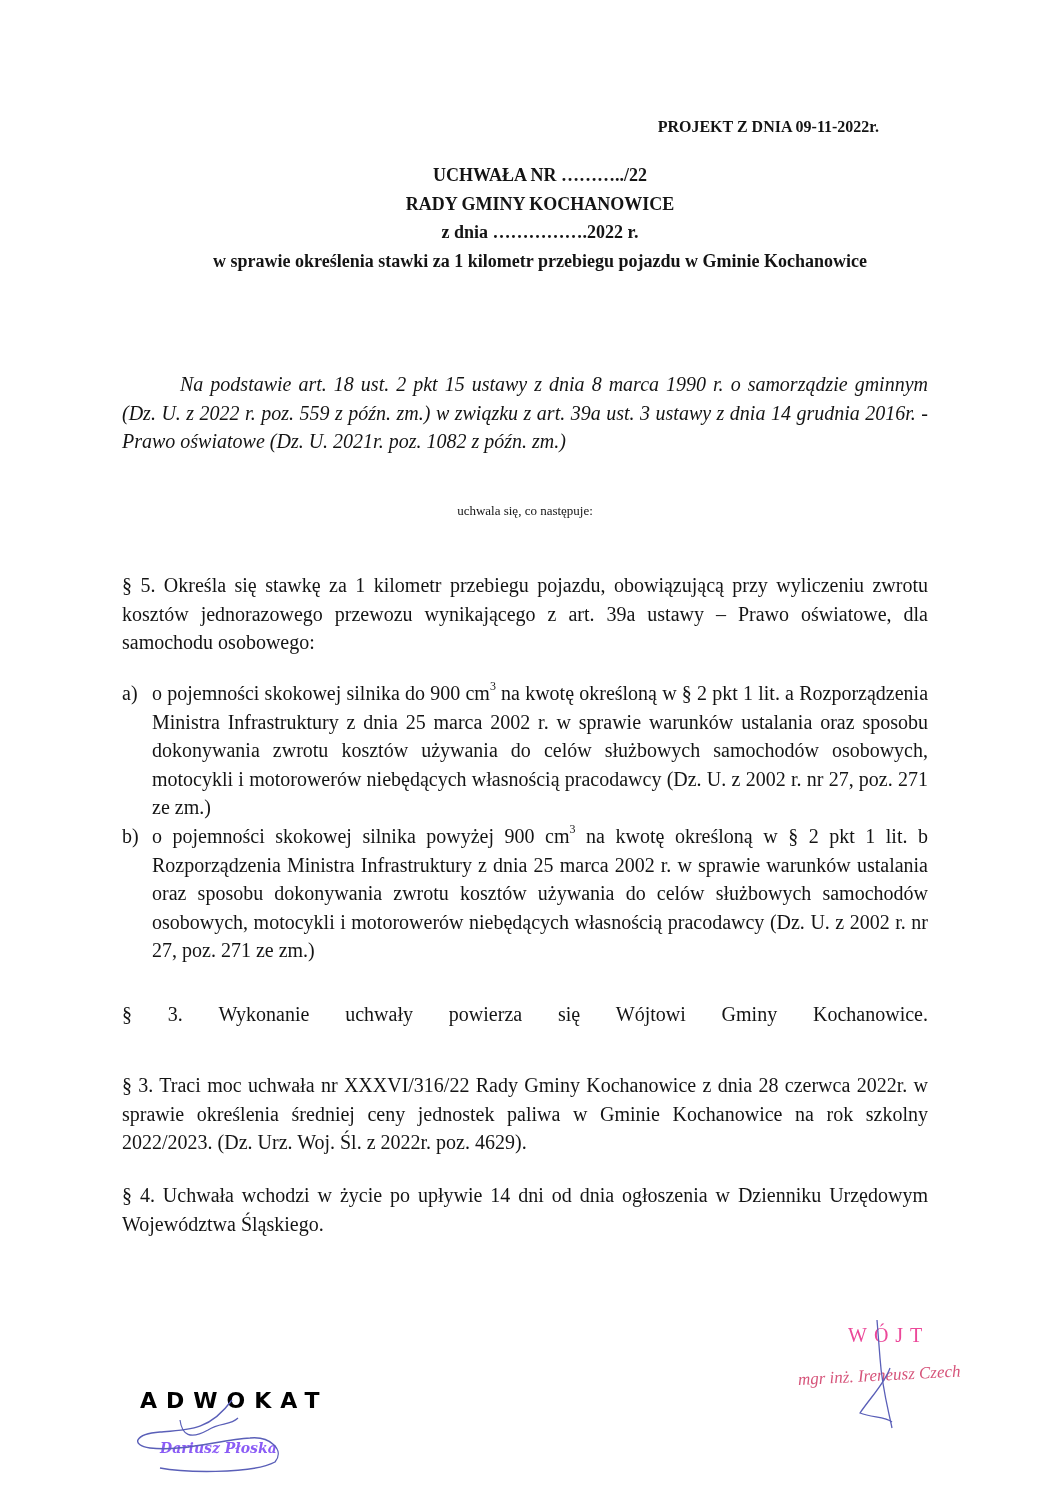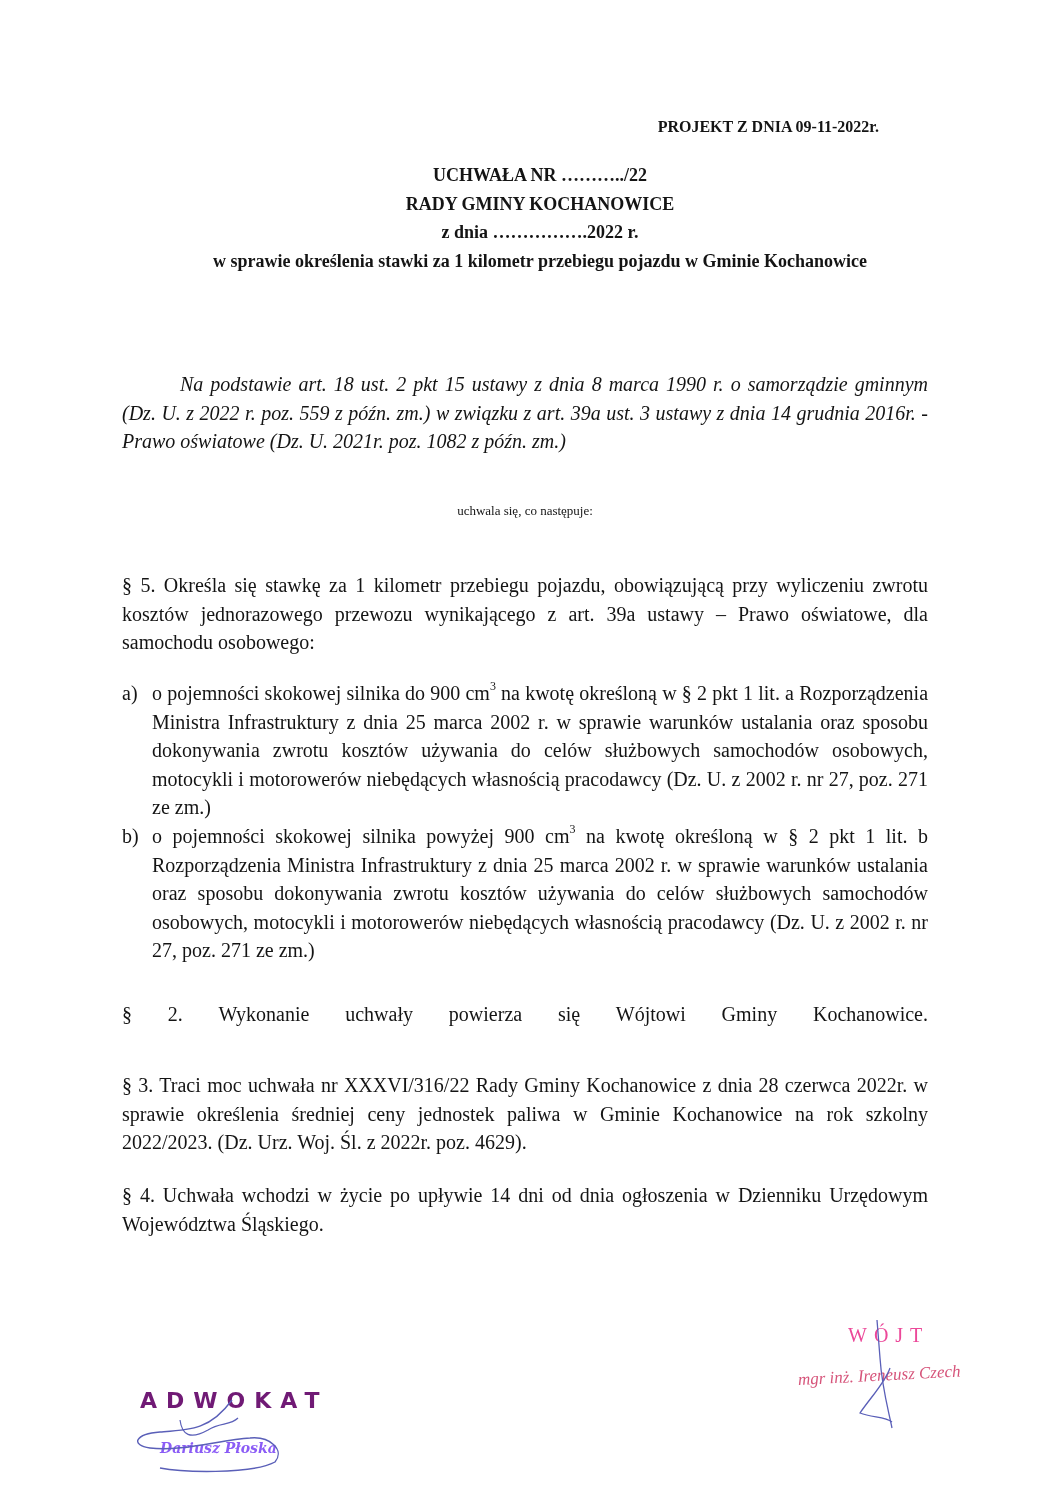--- a/index.html
+++ b/index.html
@@ -19,21 +19,21 @@
   .p1 { top: 571px; }
   .list { left: 122px; width: 806px; font-size: 20px; line-height: 28.6px; }
   .li { position: relative; padding-left: 30px; text-align: justify; }
   .li .mk { position: absolute; left: 0; top: 0; }
   .la { top: 679px; }
   .p2 { top: 1000px; }
   .p3 { top: 1071px; }
   .p4 { top: 1181px; }
   sup { font-size: 12px; line-height: 0; position: relative; top: -2px; }
 
-  .stamp-adw { left: 140px; top: 1388px; font-family: "DejaVu Sans", sans-serif; font-size: 22px; letter-spacing: 9px; color: #701a75; font-weight: bold; }
+  .stamp-adw { left: 140px; top: 1388px; font-family: "DejaVu Sans", sans-serif; font-size: 22px; letter-spacing: 9px; color: #000000; font-weight: bold; }
   .stamp-adw-name { left: 160px; top: 1440px; font-family: "DejaVu Serif", serif; font-style: italic; font-weight: bold; font-size: 14px; color: #8b5cf6; }
   .stamp-wojt { left: 848px; top: 1324px; font-family: "Liberation Serif", serif; font-size: 20px; letter-spacing: 7px; color: #ec4899; }
   .stamp-wojt-name { left: 798px; top: 1370px; font-family: "Liberation Serif", serif; font-style: italic; font-size: 17px; color: #d6547a; transform: rotate(-3deg); transform-origin: left center; }
   svg.sig { position: absolute; overflow: visible; }
 </style>
 </head>
 <body>
 
 <div class="abs projekt">PROJEKT Z DNIA 09-11-2022r.</div>
 
@@ -50,21 +50,21 @@
 
 <div class="abs list la">
   <div class="li">
     <span class="mk">a)</span><span>o pojemności skokowej silnika do 900 cm</span><sup>3</sup><span> na kwotę określoną w § 2 pkt 1 lit. a Rozporządzenia Ministra Infrastruktury z dnia 25 marca 2002 r. w sprawie warunków ustalania oraz sposobu dokonywania zwrotu kosztów używania do celów służbowych samochodów osobowych, motocykli i motorowerów niebędących własnością pracodawcy (Dz. U. z 2002 r. nr 27, poz. 271 ze zm.)</span>
   </div>
   <div class="li">
     <span class="mk">b)</span><span>o pojemności skokowej silnika powyżej  900 cm</span><sup>3</sup><span>  na kwotę określoną w § 2 pkt 1 lit. b Rozporządzenia Ministra Infrastruktury z dnia 25 marca 2002 r. w sprawie warunków ustalania oraz sposobu dokonywania zwrotu kosztów używania do celów służbowych samochodów osobowych, motocykli i motorowerów niebędących własnością pracodawcy (Dz. U. z 2002 r. nr 27, poz. 271 ze zm.)</span>
   </div>
 </div>
 
-<div class="abs body p2 just-last">§ 2. Wykonanie uchwały powierza się Wójtowi Gminy Kochanowice.</div>
+<div class="abs body p2 just-last">§ 3. Wykonanie uchwały powierza się Wójtowi Gminy Kochanowice.</div>
 <div class="abs body p3">§ 3. Traci moc uchwała nr XXXVI/316/22 Rady Gminy Kochanowice z dnia 28 czerwca 2022r. w sprawie określenia średniej ceny jednostek paliwa w Gminie Kochanowice na rok szkolny 2022/2023. (Dz. Urz. Woj. Śl. z 2022r.  poz. 4629).</div>
 <div class="abs body p4">§ 4. Uchwała wchodzi w życie po upływie 14 dni od dnia ogłoszenia w Dzienniku Urzędowym Województwa Śląskiego.</div>
 
 <div class="abs stamp-adw">ADWOKAT</div>
 <div class="abs stamp-adw-name">Dariusz Płoska</div>
 <svg class="sig" style="left:120px;top:1390px;" width="230" height="90">
   <path d="M112,10 C90,40 70,40 40,42 C15,44 10,55 30,58 C60,62 100,50 130,48 C150,46 165,60 155,72 C130,85 60,82 40,78" fill="none" stroke="#5a5fb8" stroke-width="1.4"></path>
   <path d="M60,30 C62,45 70,50 88,40 C100,32 110,36 118,28" fill="none" stroke="#5a5fb8" stroke-width="1.2"></path>
 </svg>
 

